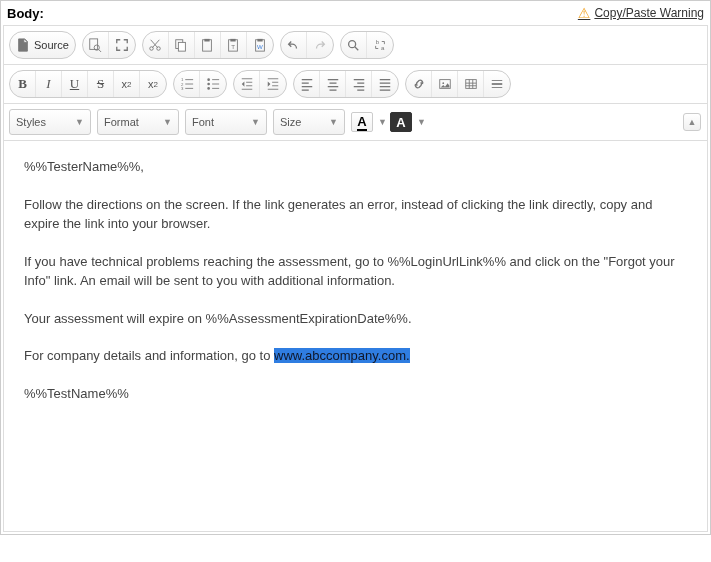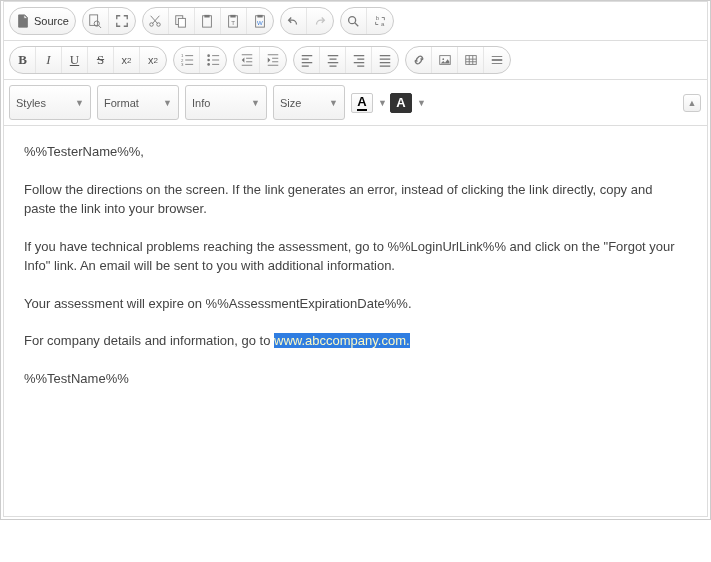--- a/index.html
+++ b/index.html
@@ -9,42 +9,49 @@
   .hdr-label { font-weight: bold; font-size: 13px; color: #000; }
   .hdr-warn { font-size: 12px; color: #333; text-decoration: underline; cursor: pointer; display: flex; align-items: center; gap: 4px; }
   .warn-icon { color: #f0a020; font-size: 14px; }
   .ed { border: 1px solid #ddd; margin: 0 2px 2px 2px; }
   .tb { border-bottom: 1px solid #ddd; padding: 4px 2px; display: flex; flex-wrap: wrap; align-items: center; gap: 0; }
   .grp { display: inline-flex; border: 1px solid #ccc; border-radius: 14px; margin: 1px 3px; background: linear-gradient(#fff,#f2f2f2); }
   .btn { width: 26px; height: 26px; display: inline-flex; align-items: center; justify-content: center; border-right: 1px solid #e6e6e6; cursor: pointer; color: #555; font-size: 13px; }
   .btn:last-child { border-right: none; }
   .btn svg { width: 14px; height: 14px; }
   .btn-src { width: auto; padding: 0 6px; gap: 4px; font-size: 11px; color: #333; }
-  .sel { display: inline-flex; align-items: center; justify-content: space-between; border: 1px solid #ccc; border-radius: 3px; margin: 1px 3px; padding: 0 6px; height: 35px; background: linear-gradient(#fff,#f2f2f2); cursor: pointer; font-size: 11px; color: #555; min-width: 82px; }
+  .sel { display: inline-flex; align-items: center; justify-content: space-between; border: 1px solid #ccc; border-radius: 3px; margin: 1px 3px; padding: 0 6px; height: 26px; background: linear-gradient(#fff,#f2f2f2); cursor: pointer; font-size: 11px; color: #555; min-width: 82px; }
   .sel .car { font-size: 9px; color: #888; margin-left: 6px; }
   .colorbox { display:inline-flex; align-items:center; justify-content:center; width:22px; height:20px; border:1px solid #ccc; border-radius:2px; background:linear-gradient(#fff,#f2f2f2); margin-right:2px; font-weight:bold; font-size:13px; }
   .colorbox.dark { background:#333; color:#fff; border-color:#333; }
   .collapsebtn { margin-left:auto; width:18px; height:18px; border:1px solid #ccc; border-radius:3px; display:flex; align-items:center; justify-content:center; font-size:9px; color:#888; background:linear-gradient(#fff,#f0f0f0); cursor:pointer; margin-right:4px;}
   .content-wrap { position: relative; }
   .content { height: 390px; overflow-y: scroll; padding: 16px 20px; font-size: 13px; line-height: 1.5; color: #444; }
   .content p { margin: 0 0 18px 0; }
-  .hl { background: #2f7de1; color: #fef9c3; }
+  .hl { background: #2f7de1; color: #0f172a; }
   .ftr { border-top: 1px solid #ddd; display: flex; justify-content: space-between; align-items: center; padding: 2px 6px; font-size: 11px; color: #888; background: #f8f8f8; }
   .resize { cursor: se-resize; color: #bbb; }
 
   
   .content::-webkit-scrollbar { width: 16px; }
   .content::-webkit-scrollbar-track { background: #f0f0f0; }
   .content::-webkit-scrollbar-thumb { background: #c8c8c8; border: 1px solid #aaa; }
   .content::-webkit-scrollbar-button { background: #e8e8e8; height: 16px; border: 1px solid #ccc; }
 </style>
 </head>
 <body>
 
 <div class="wrap">
+  <div class="hdr">
+    <span class="hdr-label">Body:</span>
+    <span class="hdr-warn">
+      <span class="warn-icon">⚠</span>
+      <span>Copy/Paste Warning</span>
+    </span>
+  </div>
 
   <div class="ed">
 
     <div class="tb">
       <span class="grp">
         <span class="btn btn-src">
           <svg viewBox="0 0 16 16">
               <path fill="#777" d="M3 1h7l3 3v11H3z M9 1v4h4" stroke="#777"></path>
             </svg>
           <span>Source</span>
@@ -248,42 +255,42 @@
     <div class="tb">
       <span class="sel">
           <span>Styles</span>
           <span class="car">▼</span>
         </span>
       <span class="sel">
           <span>Format</span>
           <span class="car">▼</span>
         </span>
       <span class="sel">
-          <span>Info</span>
+          <span>Font</span>
           <span class="car">▼</span>
         </span>
       <span class="sel" style="min-width:72px">
           <span>Size</span>
           <span class="car">▼</span>
         </span>
       <span style="display:inline-flex;align-items:center;margin:1px 3px;">
         <span class="colorbox">
             <span style="border-bottom:2px solid #000">A</span>
           </span>
           <span class="car" style="font-size:9px;color:#888;padding:0 3px">▼</span>
         <span class="colorbox dark">A</span>
           <span class="car" style="font-size:9px;color:#888;padding:0 3px">▼</span>
       </span>
       <span class="collapsebtn">▲</span>
     </div>
 
     <div class="content-wrap">
       <div class="content">
         <p>%%TesterName%%,</p>
-        <p>Follow the directions on the screen. If the link generates an error, instead of clicking the link directly, copy and paste the link into your browser.</p>
+        <p>Follow the directions on the screen. If the link generates an error, instead of clicking the link directly, copy and expire the link into your browser.</p>
         <p>If you have technical problems reaching the assessment, go to %%LoginUrlLink%% and click on the "Forgot your Info" link. An email will be sent to you with additional information.</p>
         <p>Your assessment will expire on %%AssessmentExpirationDate%%.</p>
         <p>
           <span>For company details and information, go to </span><span class="hl">www.abccompany.com</span><span class="hl">.</span>
         </p>
         <p style="margin-bottom:2px">%%TestName%%</p>
       </div>
     </div>
 
   </div>

